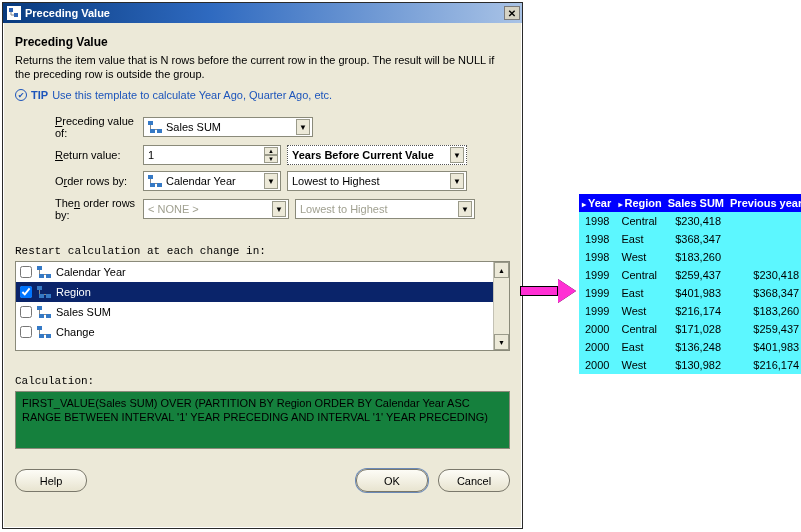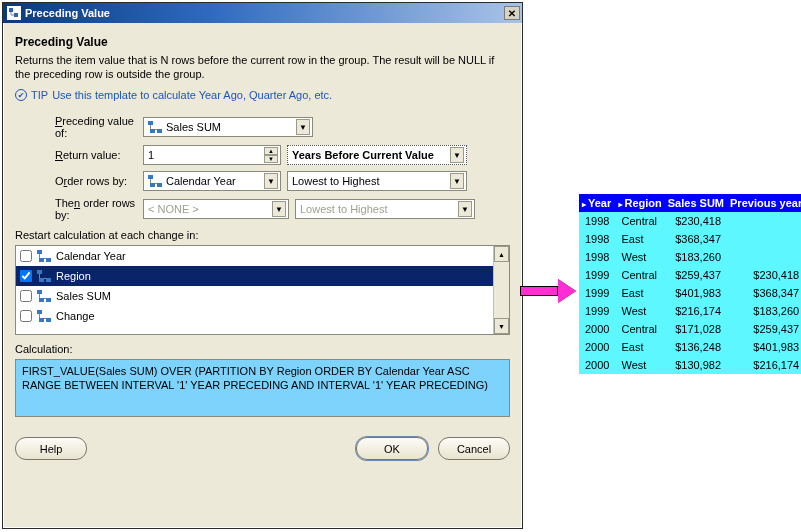--- a/index.html
+++ b/index.html
@@ -32,21 +32,21 @@
   .body { padding: 10px 12px 10px 12px; color:#000; }
 
   .heading { font-weight: bold; font-size: 12px; margin: 2px 0 4px; }
   .desc { font-size: 11px; line-height: 14px; margin-bottom: 8px; }
 
   .tipline { color: #1d55bb; margin-bottom: 14px; display:flex; align-items:center; gap:4px;}
   .tipline .tick {
      width:12px; height:12px; border:1px solid #1d55bb; border-radius:50%;
      display:flex; align-items:center; justify-content:center; font-size:8px;
   }
-  .tipline b { color:#1d55bb; font-weight:normal; }
+  .tipline b { color:#1d55bb; font-weight:bold; }
 
   .formrow { display:flex; align-items:center; margin-bottom:6px; }
   .formrow .lbl { width:128px;padding-left:40px; }
   .formrow .u { text-decoration: underline; }
 
   .combo, .spin, .txt {
     height:20px; border:1px solid #8a8a7a; background:#fff;
     display:flex; align-items:center; padding:0 2px 0 4px; font-size:11px;
   }
   .combo { width:170px; justify-content:space-between; }
@@ -66,42 +66,42 @@
 
   .hier-icon { width:14px; height:12px; position:relative; }
   .hier-icon::before, .hier-icon::after {
     content:""; position:absolute; background:#3579c5; width:5px; height:4px;
   }
   .hier-icon::before { left:0; top:0; }
   .hier-icon::after { right:0; bottom:0; box-shadow:-7px 0 0 #3579c5; }
   .hier-icon .stem { position:absolute; left:2px; top:4px; width:1px; height:6px; background:#888;}
   .hier-icon .bar { position:absolute; left:2px; top:8px; width:10px; height:1px; background:#888;}
 
-  .section-lbl { margin:8px 0 4px; }
+  .section-lbl { margin:24px 0 4px;font-family:Liberation Mono, monospace; }
   .listbox {
     border:1px solid #8a8a7a; background:#fff; height:90px; position:relative;
     overflow:hidden;
   }
   .listbox .row {
     display:flex; align-items:center; height:20px; padding:0 4px; gap:5px; font-size:11px;
   }
   .listbox .row.sel { background:#0a246a; color:#fff; }
   .listbox .row input[type=checkbox]{ width:12px; height:12px; margin:0; }
   .listbox .sb {
     position:absolute; right:0; top:0; bottom:0; width:16px; background:#ece9d8;
     border-left:1px solid #c3c1b4;
   }
   .listbox .sb .btn {
     height:16px; border:1px solid #9a9a8a; background:#ece9d8;
     display:flex; align-items:center; justify-content:center; font-size:7px; cursor:pointer;
   }
   .listbox .sb .btn.down { position:absolute; bottom:0; left:0; right:0; }
 
   .calcbox {
-    border:1px solid #8a8a7a; background:#7dd3fc; height:58px; padding:4px 6px;
+    border:1px solid #8a8a7a; background:#15803d; height:58px; padding:4px 6px;
     font-size:11px; line-height:14px; overflow:hidden;
   }
 
   .buttons { display:flex; align-items:center; margin-top:20px; }
   .btn3d {
     height:23px; min-width:72px; padding:0 14px;
     border:1px solid #7a786b; border-radius:11px;
     background: linear-gradient(#fdfcf6, #e8e4d0);
     font-size:11px; display:flex; align-items:center; justify-content:center;
     cursor:pointer;

